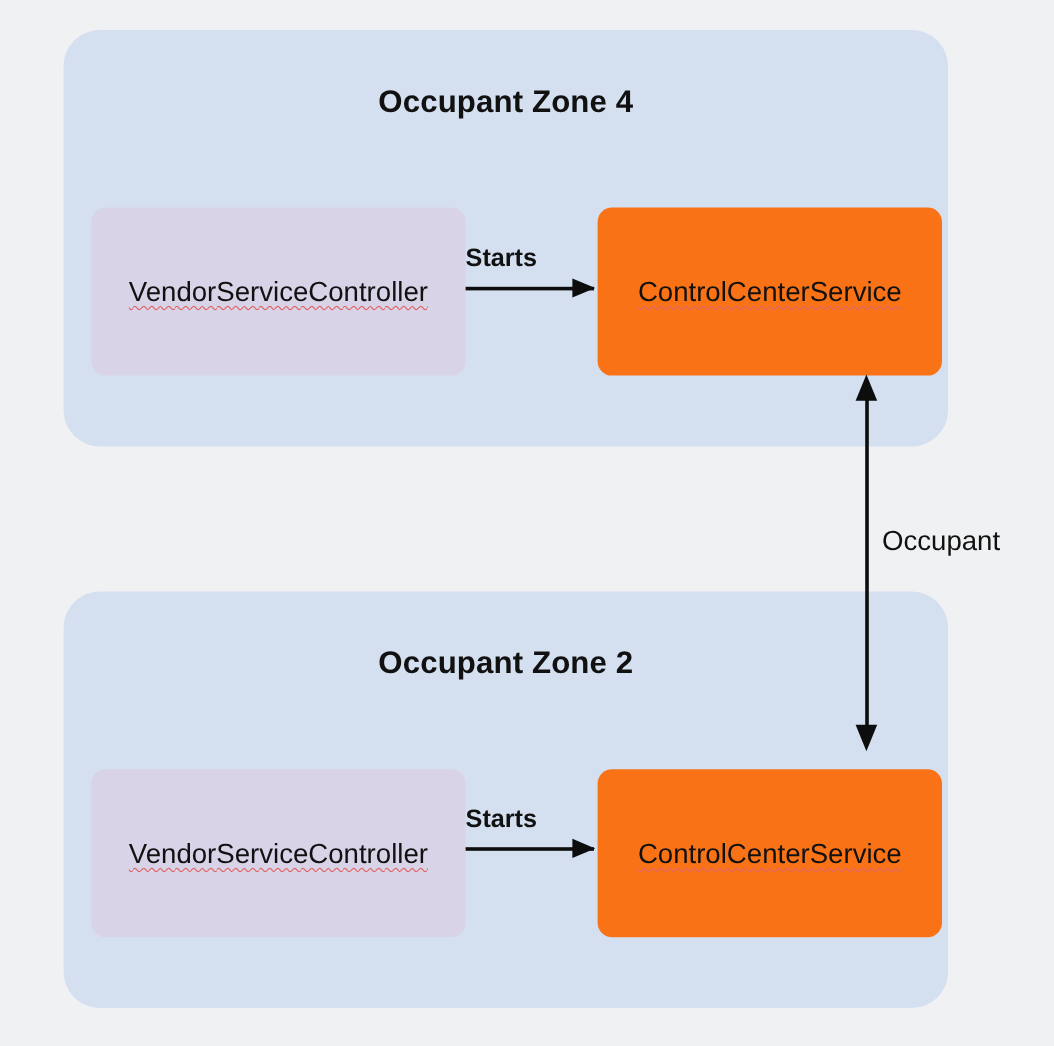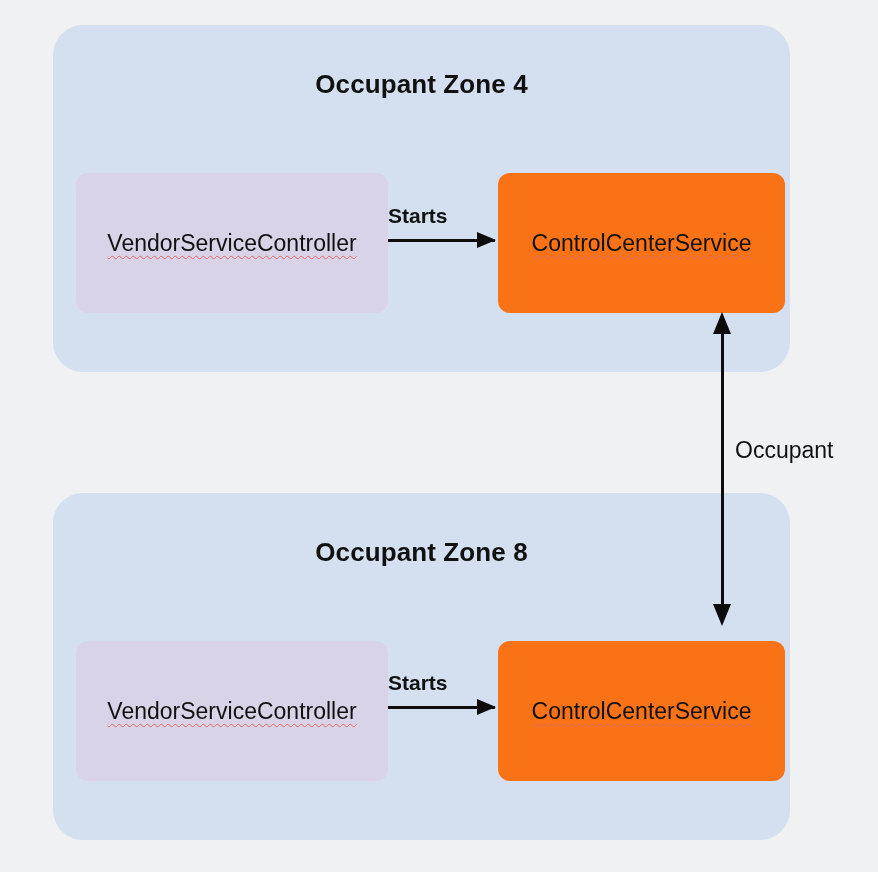--- a/index.html
+++ b/index.html
@@ -170,21 +170,21 @@
     <div class="node node-vendor node-row-top">
       <span class="node-label">VendorServiceController</span>
     </div>
 
     <div class="node node-control node-row-top">
       <span class="node-label">ControlCenterService</span>
     </div>
   </div>
 
   <div class="zone" id="zone-2">
-    <div class="zone-title">Occupant Zone 8</div>
+    <div class="zone-title">Occupant Zone 2</div>
 
     <div class="node node-vendor node-row-top">
       <span class="node-label">VendorServiceController</span>
     </div>
 
     <div class="node node-control node-row-top">
       <span class="node-label">ControlCenterService</span>
     </div>
   </div>
 

